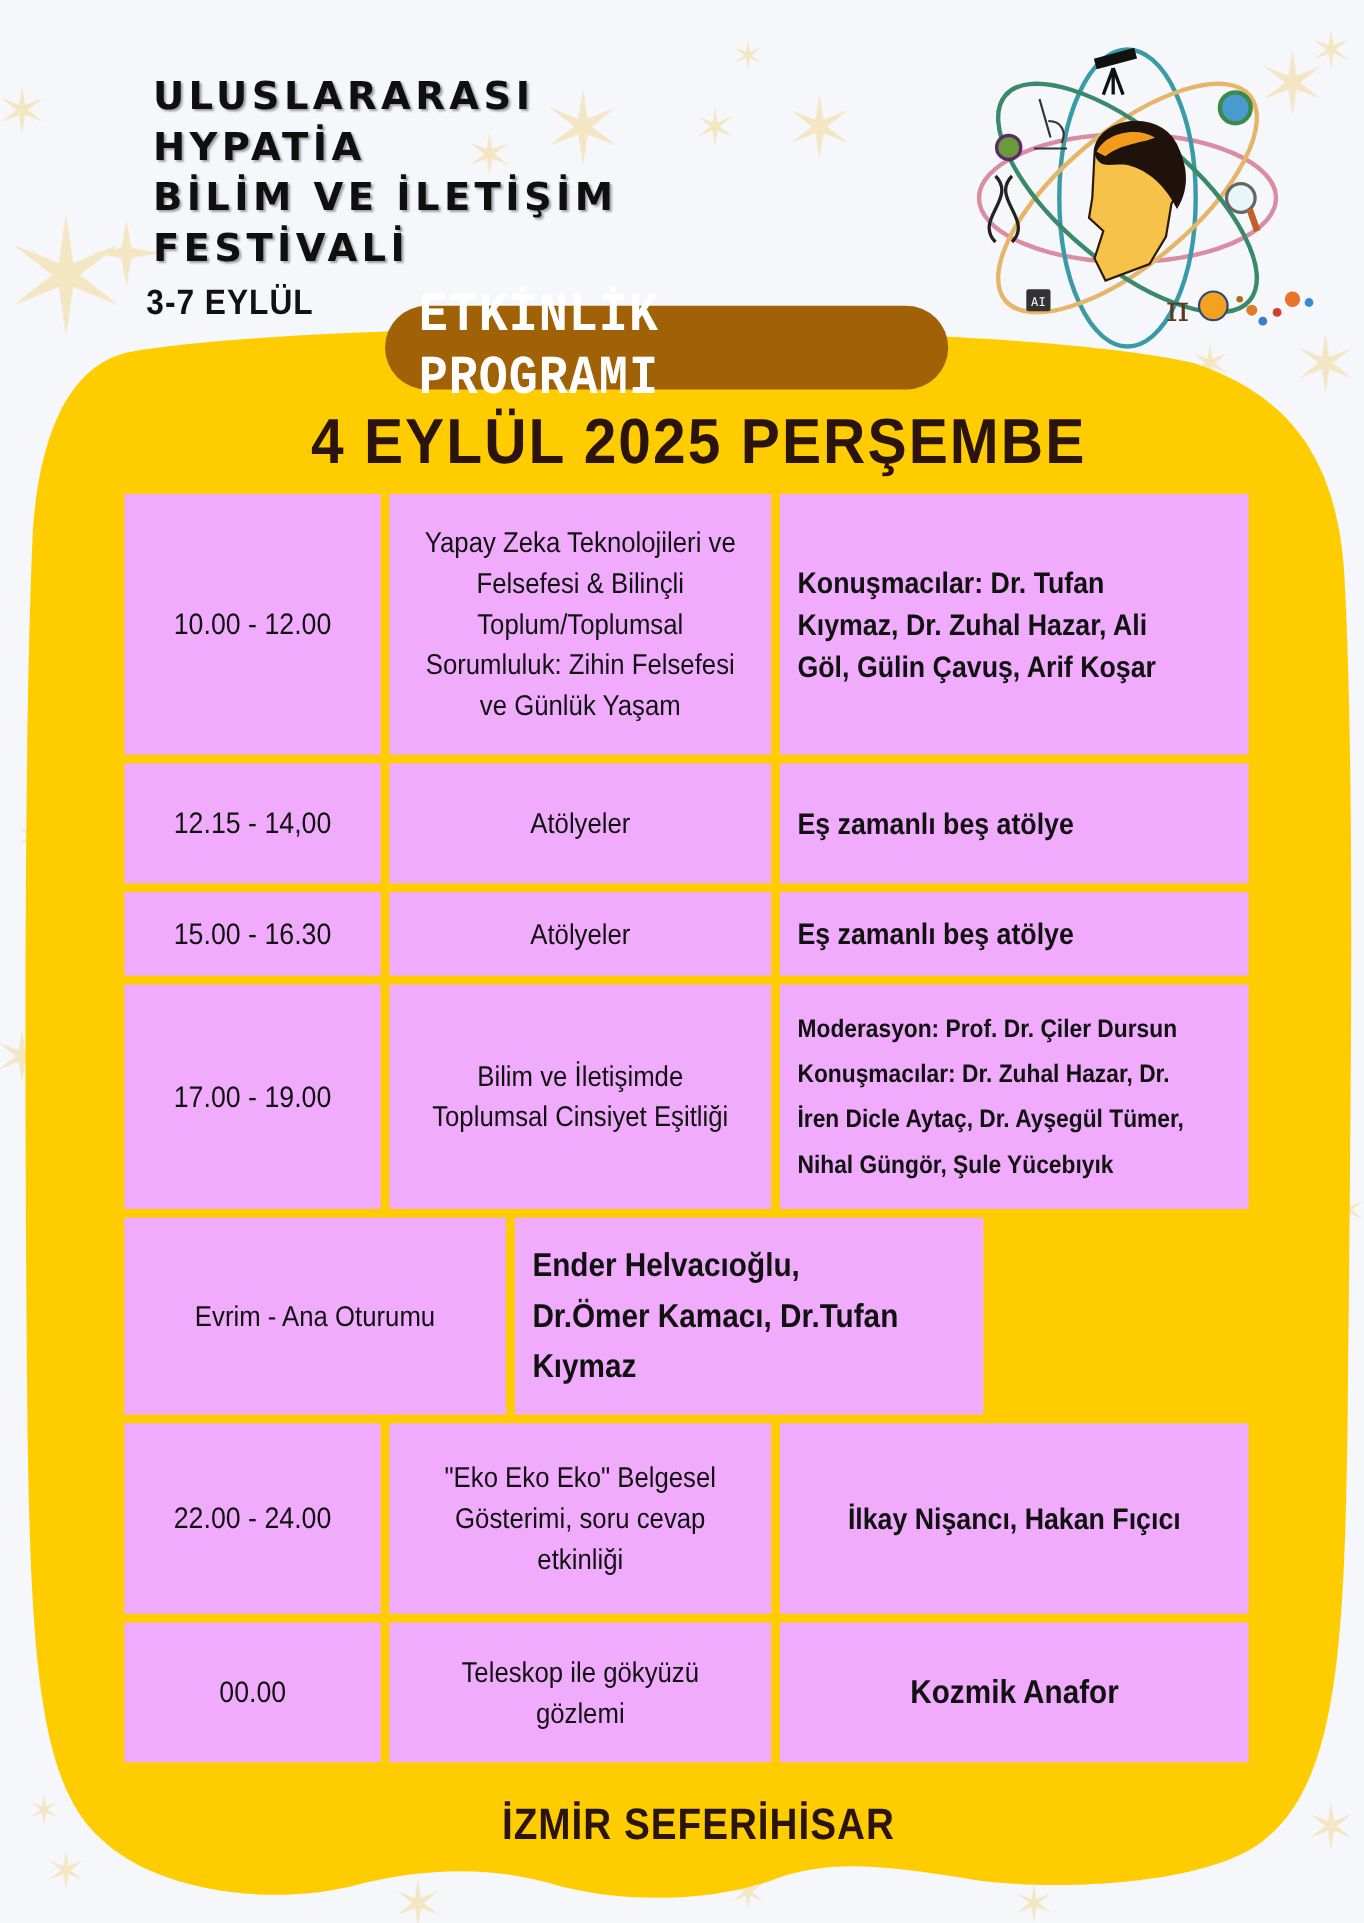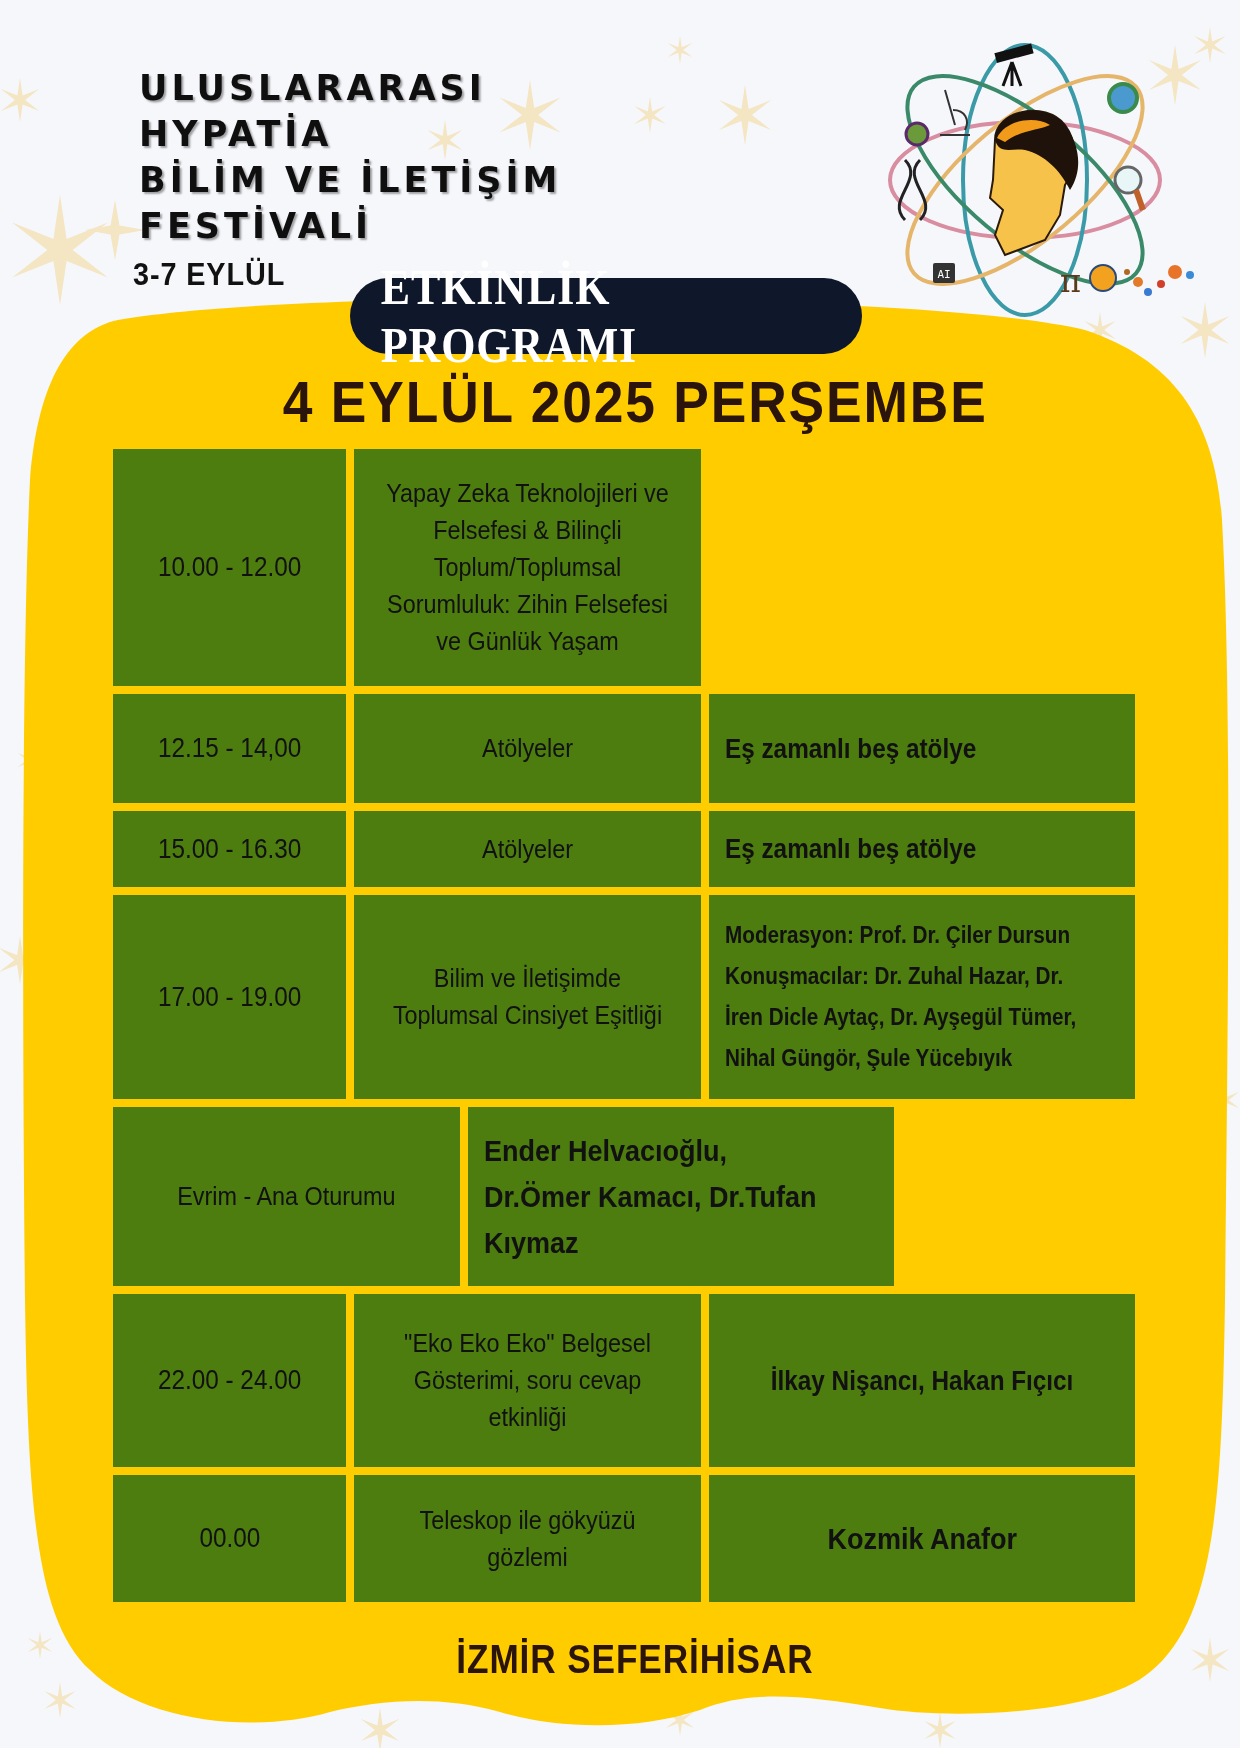--- a/index.html
+++ b/index.html
@@ -17,38 +17,38 @@
   }
   .header-title div { white-space: nowrap; }
   .header-dates {
     position: absolute; left: 133px; top: 256px;
     font-family: "Liberation Sans", sans-serif; font-weight: bold;
     font-size: 32px; letter-spacing: 1px; color: #111; transform: scaleX(0.9); transform-origin: left;
   }
   .blob { position: absolute; left: 0; top: 0; }
   .pill {
     position: absolute; left: 350px; top: 278px; width: 512px; height: 76px;
-    background: #0f172a; border-radius: 40px;
+    background: #a16207; border-radius: 40px;
     display: flex; align-items: center; justify-content: center;
-    color: #fff; font-family: Liberation Serif, serif; font-weight: bold;
+    color: #fff; font-family: Liberation Mono, monospace; font-weight: bold;
     font-size: 50px; letter-spacing: 1px;
   }
   .pill span { transform: scaleX(0.88); display: inline-block; }
   .date-heading {
     position: absolute; left: 0; width: 1270px; top: 368px; text-align: center;
     font-family: "Liberation Sans", sans-serif; font-weight: bold;
     font-size: 58px; color: #2a140c; letter-spacing: 2px;
   }
   .date-heading span { display: inline-block; transform: scaleX(0.92); }
   .schedule {
     position: absolute; left: 113px; top: 449px; width: 1030px;
   }
   .row { display: flex; gap: 8px; margin-bottom: 8px; }
   .cell {
-    background: #4d7c0f; display: flex; align-items: center;
+    background: #f0abfc; display: flex; align-items: center;
     font-family: "Liberation Sans", sans-serif; color: #111;
     box-sizing: border-box;
   }
   .c-time { width: 233px; justify-content: center; font-size: 27px; text-align: center; }
   .c-event { width: 347px; justify-content: center; text-align: center; font-size: 26px; line-height: 37px; padding: 0 10px; }
   .c-people { width: 426px; padding: 0 16px; font-weight: bold; font-size: 27px; line-height: 38px; }
   .c-people.center { justify-content: center; text-align: center; }
   .c-people.small { font-size: 23px; line-height: 41px; }
   .narrow { display: inline-block; transform: scaleX(0.9); }
   .location {
@@ -157,20 +157,23 @@
 </div>
 
 <div class="schedule">
   <div class="row" style="height:237px">
     <div class="cell c-time">
         <span class="narrow">10.00 - 12.00</span>
       </div>
     <div class="cell c-event">
         <span class="narrow">Yapay Zeka Teknolojileri ve Felsefesi &amp; Bilinçli Toplum/Toplumsal Sorumluluk: Zihin Felsefesi ve Günlük Yaşam</span>
       </div>
+    <div class="cell c-people">
+        <span class="narrow" style="transform-origin:left">Konuşmacılar: Dr. Tufan Kıymaz, Dr. Zuhal Hazar, Ali Göl, Gülin Çavuş, Arif Koşar</span>
+      </div>
   </div>
   <div class="row" style="height:109px">
     <div class="cell c-time">
         <span class="narrow">12.15 - 14,00</span>
       </div>
     <div class="cell c-event">
         <span class="narrow">Atölyeler</span>
       </div>
     <div class="cell c-people">
         <span class="narrow" style="transform-origin:left">Eş zamanlı beş atölye</span>

